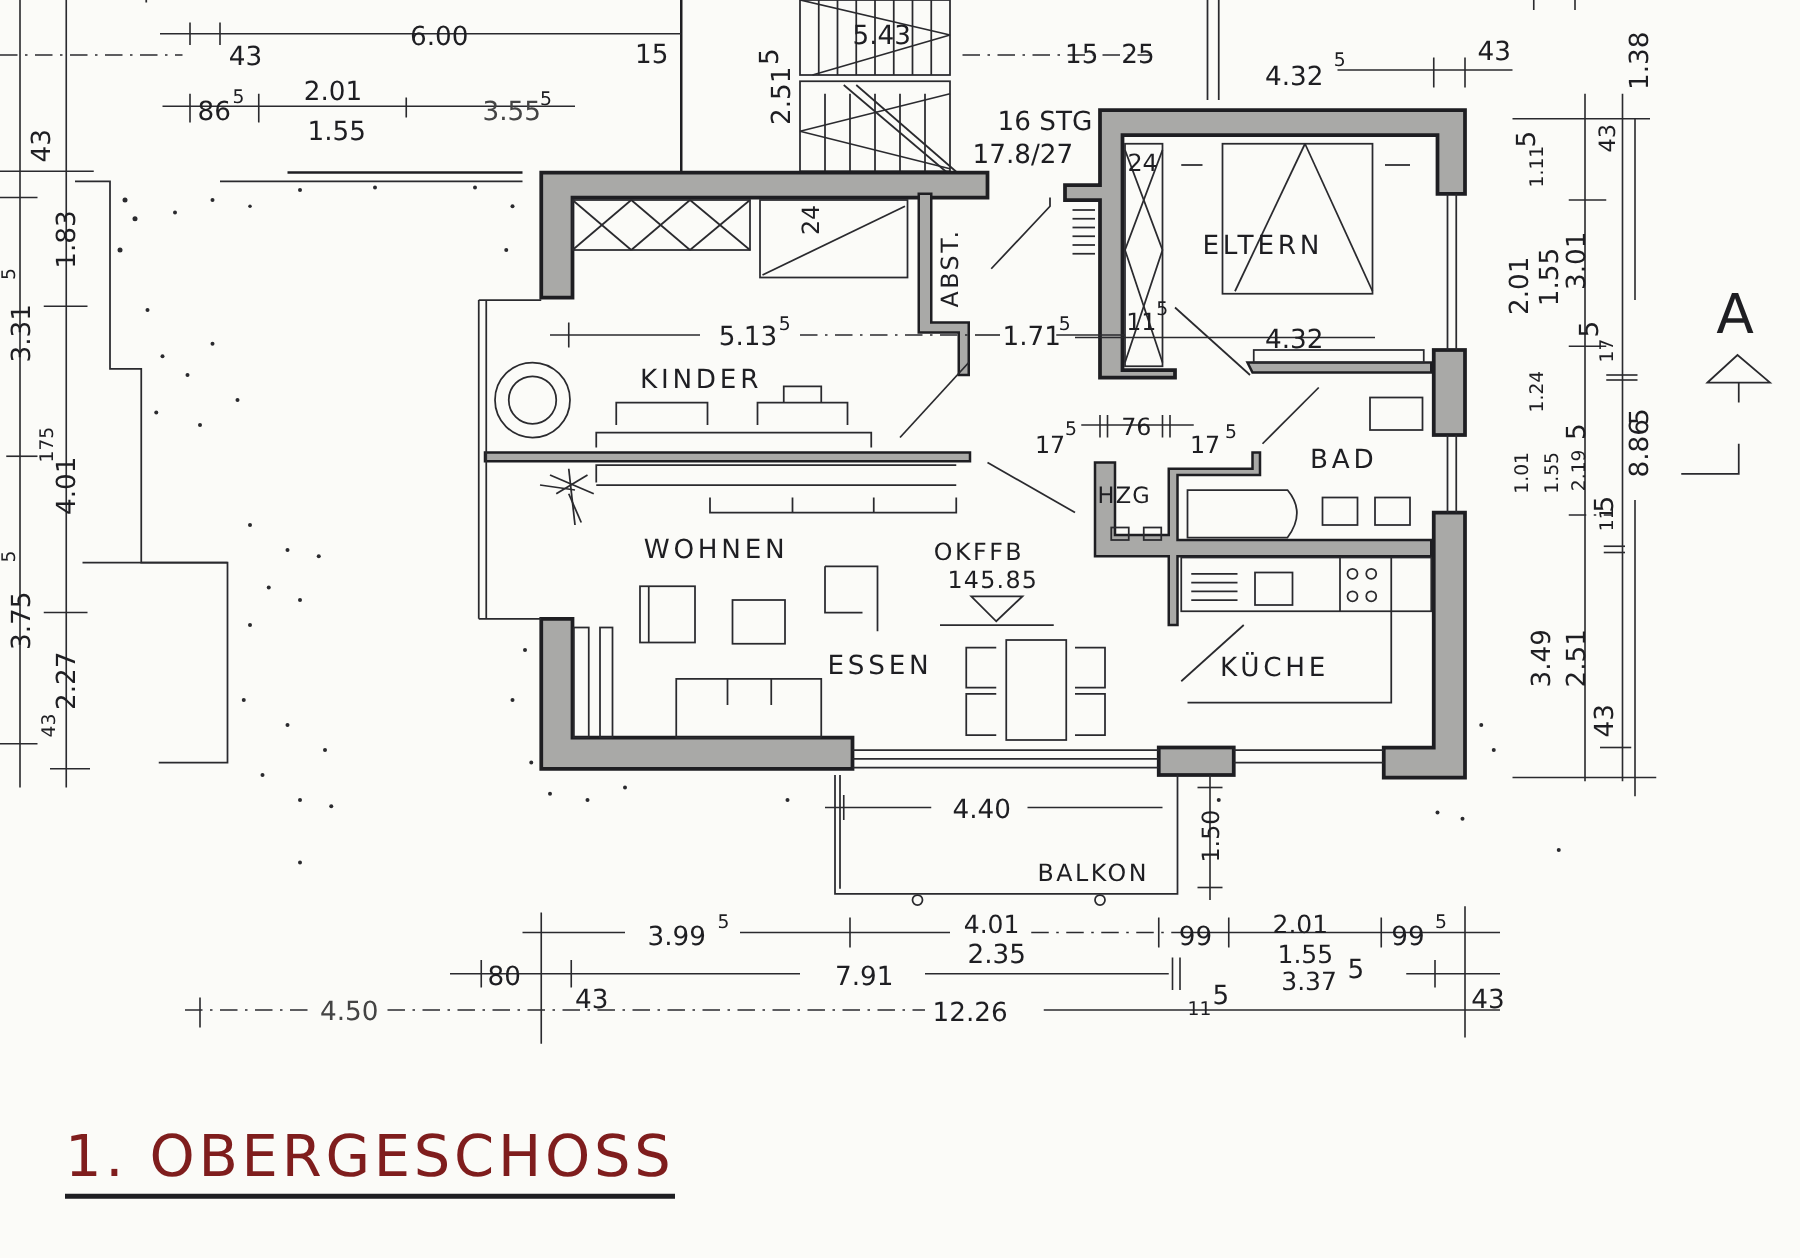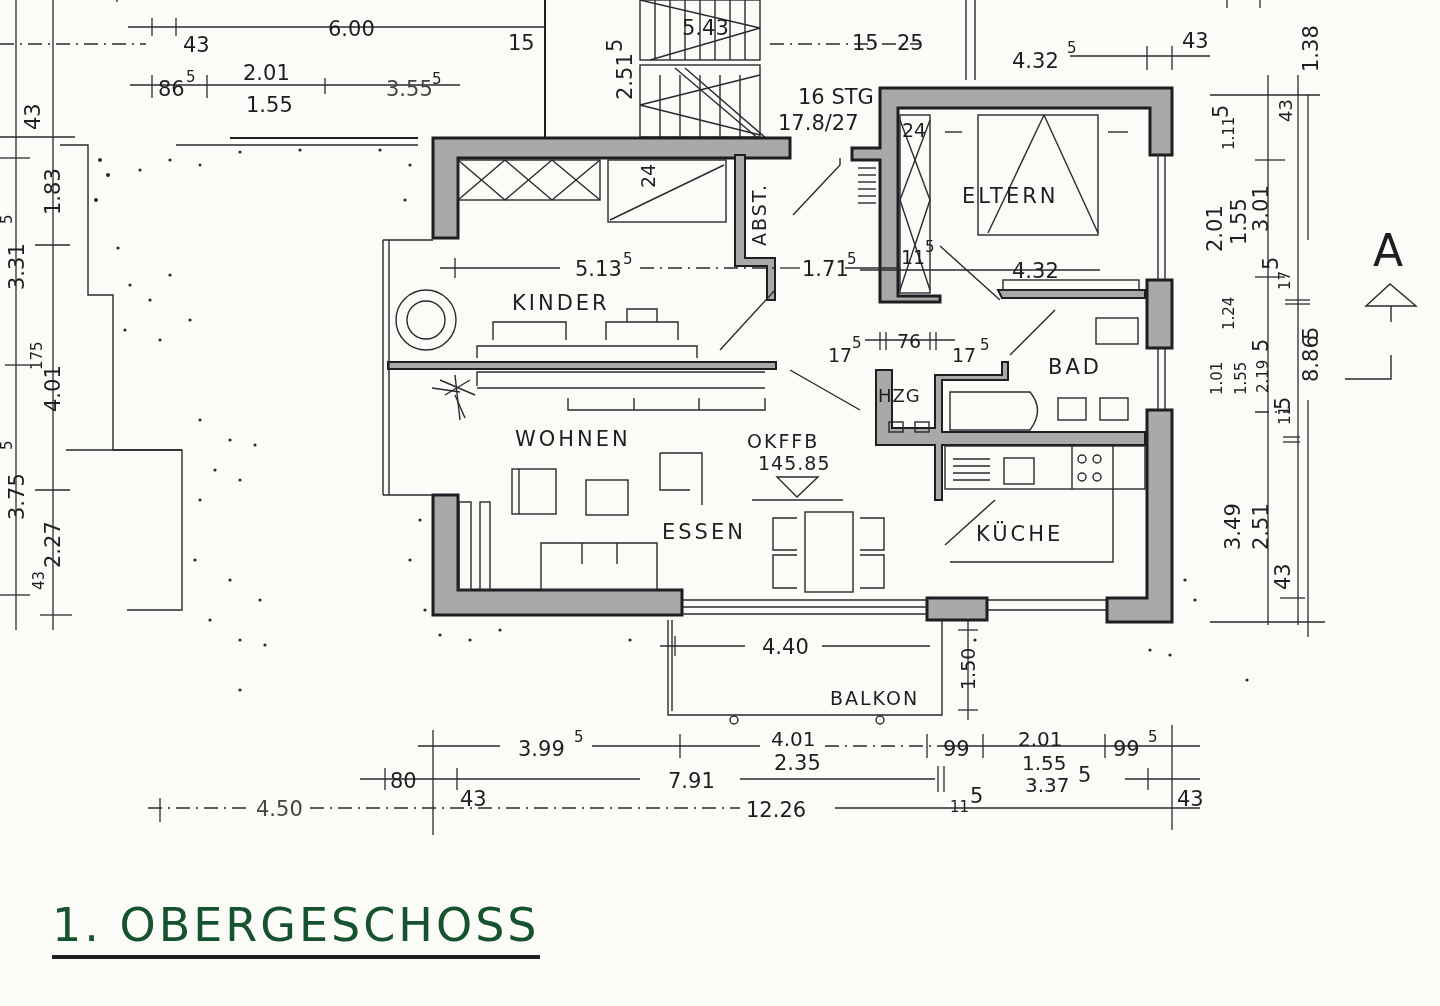--- a/index.html
+++ b/index.html
@@ -8,21 +8,21 @@
   .wall { fill: #a9a9a7; stroke: #1e1e22; stroke-width: 3; }
   .ln { stroke: #1e1e22; stroke-width: 2; fill: none; }
   .thin { stroke: #2a2a2e; stroke-width: 1.4; fill: none; }
   .dim { stroke: #2a2a2e; stroke-width: 1.3; fill: none; }
   .dash { stroke: #2a2a2e; stroke-width: 1.3; fill: none; stroke-dasharray: 14 6 2 6; }
   .txt { font-family: "DejaVu Sans", sans-serif; fill: #1e1e22; }
   .room { font-size: 21px; letter-spacing: 3px; }
   .dimtxt { font-size: 21px; }
   .sup { font-size: 15px; }
   .dot { fill: #2a2a2e; }
-  #title { position: absolute; left: 52px; top: 900px; font-family: "DejaVu Sans", sans-serif; font-size: 46px; letter-spacing: 3px; color: #14532d; border-bottom: 4px solid #1e1e22; line-height: 1.1; padding: 0 0 4px 0; }
+  #title { position: absolute; left: 52px; top: 900px; font-family: "DejaVu Sans", sans-serif; font-size: 46px; letter-spacing: 3px; color: #7f1d1d; border-bottom: 4px solid #1e1e22; line-height: 1.1; padding: 0 0 4px 0; }
 </style>
 </head>
 <body>
 
 <svg id="plan" viewBox="0 0 1440 1006" xmlns="http://www.w3.org/2000/svg">
 
   <g>
     <rect x="640" y="0" width="120" height="60" class="thin"></rect>
     <rect x="640" y="65" width="120" height="72" class="thin"></rect>
     <line x1="655" y1="0" x2="655" y2="60" class="thin"></line>

